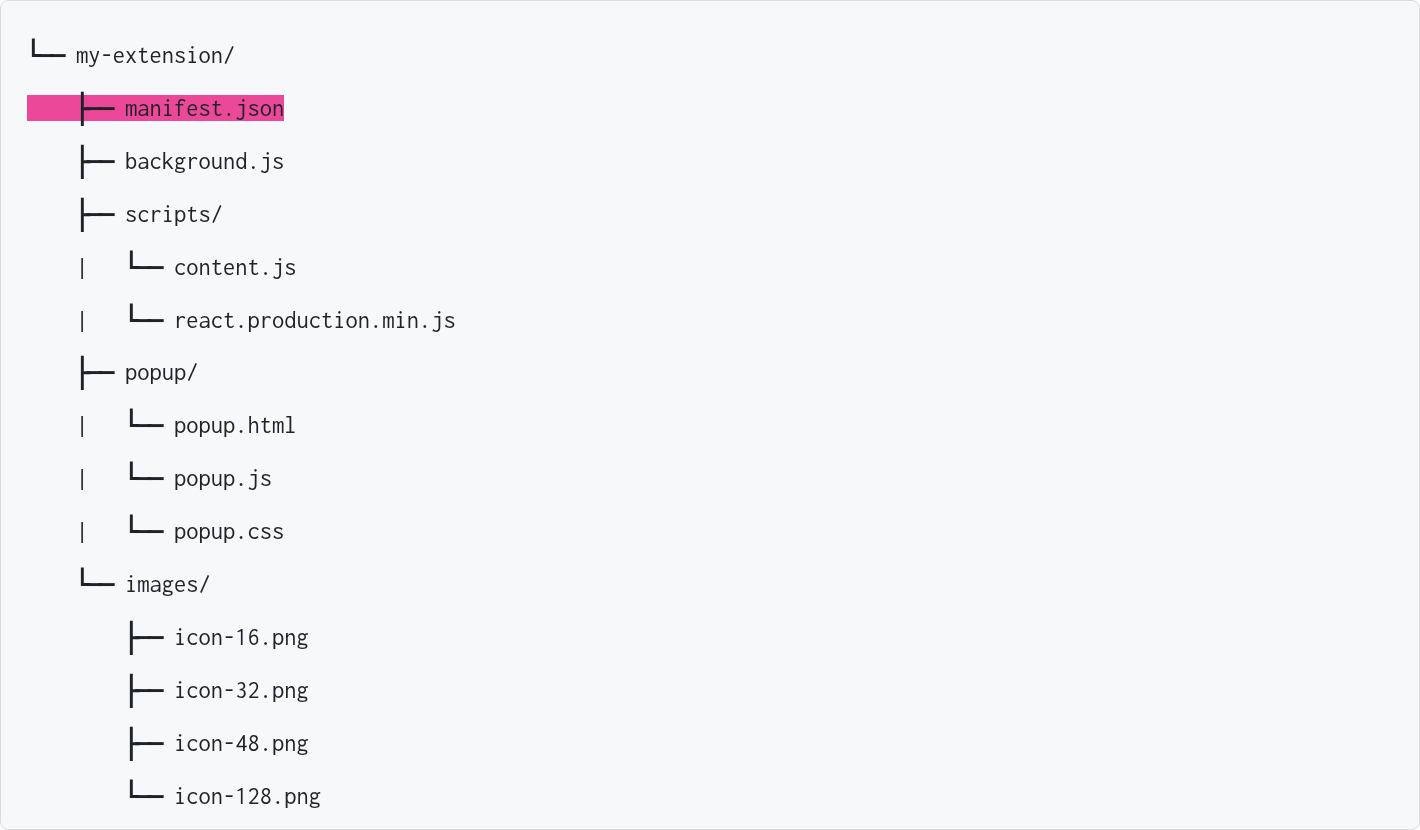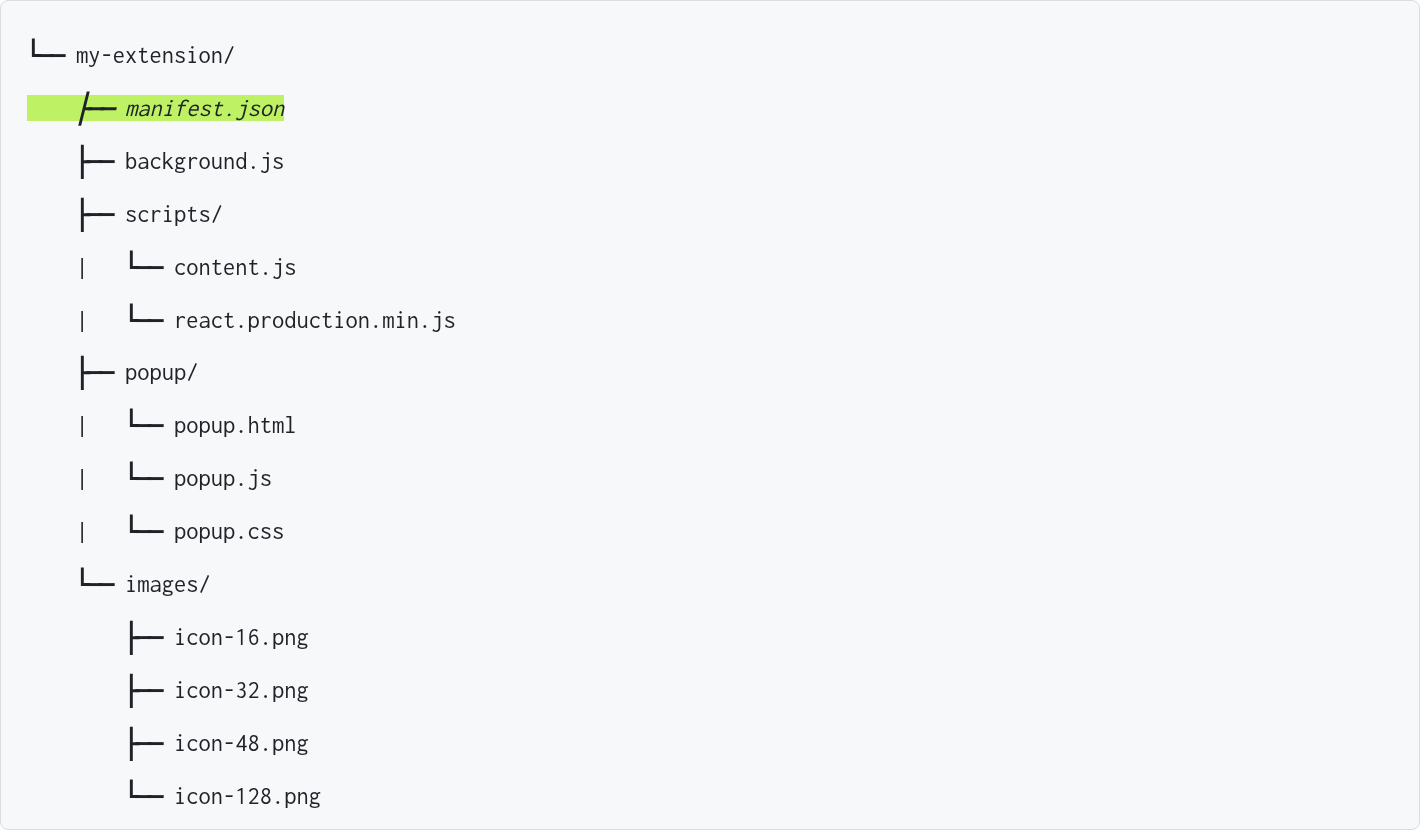--- a/index.html
+++ b/index.html
@@ -25,21 +25,20 @@
       font-size: 24.5px;
       line-height: 2.16;
       color: #1f2328;
       white-space: pre;
       overflow: hidden;
     }
     .tree-line {
       display: block;
     }
     .highlight {
-      background-color: #bef264;
+      background-color: #ec4899;
       display: inline;
-      font-style: italic;
     }
   </style>
 </head>
 <body>
 
 <div class="code-block"><span class="tree-line"><span>└── </span><span>my-extension/</span></span><span class="tree-line"><span class="highlight"><span>    ├── </span><span>manifest.json</span></span></span><span class="tree-line"><span>    ├── </span><span>background.js</span></span><span class="tree-line"><span>    ├── </span><span>scripts/</span></span><span class="tree-line"><span>    |   └── </span><span>content.js</span></span><span class="tree-line"><span>    |   └── </span><span>react.production.min.js</span></span><span class="tree-line"><span>    ├── </span><span>popup/</span></span><span class="tree-line"><span>    |   └── </span><span>popup.html</span></span><span class="tree-line"><span>    |   └── </span><span>popup.js</span></span><span class="tree-line"><span>    |   └── </span><span>popup.css</span></span><span class="tree-line"><span>    └── </span><span>images/</span></span><span class="tree-line"><span>        ├── </span><span>icon-16.png</span></span><span class="tree-line"><span>        ├── </span><span>icon-32.png</span></span><span class="tree-line"><span>        ├── </span><span>icon-48.png</span></span><span class="tree-line"><span>        └── </span><span>icon-128.png</span></span></div>
 
 </body></html>

